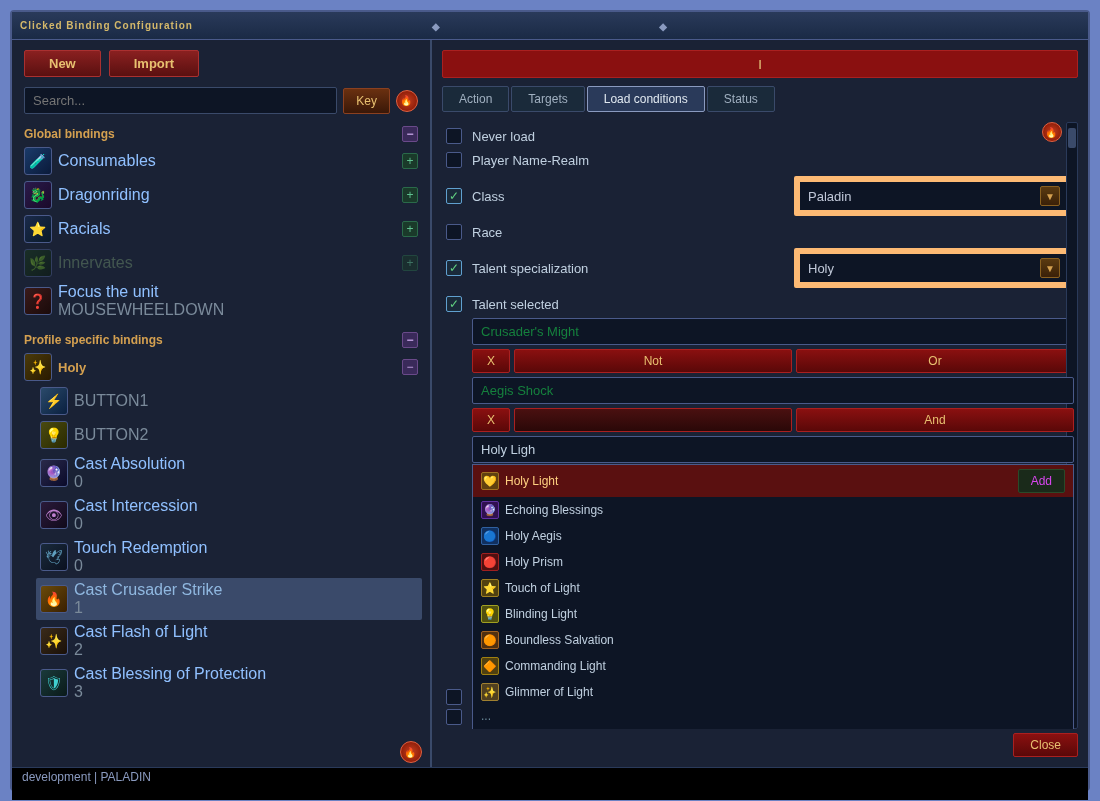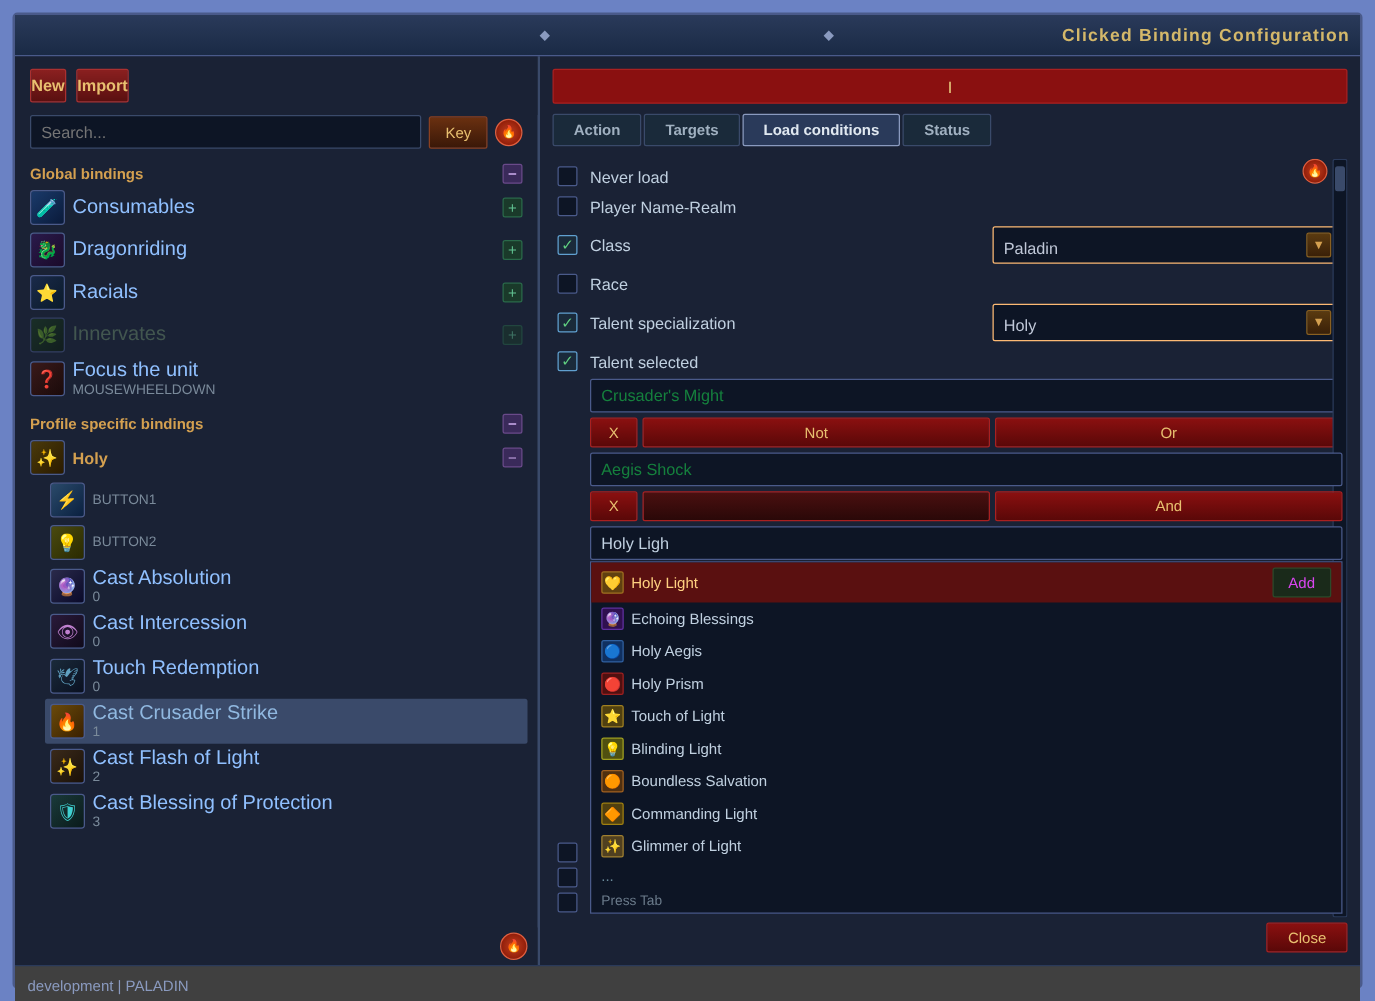--- a/index.html
+++ b/index.html
@@ -21,24 +21,24 @@
       left: 10px;
       right: 10px;
       bottom: 10px;
       background: #1e2a4a;
       border: 2px solid #4a5a8a;
       border-radius: 4px;
     }
 
     
     .title-bar {
-      text-align: right;
+      text-align: left;
       padding: 8px;
       color: #d4b86a;
-      font-size: 14px;
+      font-size: 10px;
       font-weight: bold;
       background: linear-gradient(180deg, #2a3a5a 0%, #1a2a45 100%);
       border-bottom: 1px solid #4a5a8a;
       letter-spacing: 1px;
       position: relative;
     }
     .title-bar::before, .title-bar::after {
       content: '◆';
       position: absolute;
       top: 50%;
@@ -71,21 +71,21 @@
       display: flex;
       gap: 8px;
       align-items: center;
       background: #1a2235;
     }
 
     .btn-red {
       background: linear-gradient(180deg, #8a2020 0%, #5a1010 100%);
       border: 1px solid #aa3030;
       color: #e8c070;
-      padding: 5px 0;
+      padding: 5px 24px;
       font-size: 13px;
       font-weight: bold;
       cursor: pointer;
       border-radius: 2px;
     }
 
     
     .search-row {
       padding: 0 12px 8px 12px;
       display: flex;
@@ -205,21 +205,21 @@
     .item-icon.absolution { background: linear-gradient(135deg, #2a2a4a, #0a0a2a); color: #a090e0; }
     .item-icon.intercession { background: linear-gradient(135deg, #2a1a3a, #100a1a); color: #c080d0; }
     .item-icon.redemption { background: linear-gradient(135deg, #1a2a3a, #0a1020); color: #60a0c0; }
     .item-icon.crusader { background: linear-gradient(135deg, #4a3a0a, #2a1a00); color: #ffa020; }
     .item-icon.flash { background: linear-gradient(135deg, #3a2a1a, #1a1008); color: #e09040; }
     .item-icon.blessing { background: linear-gradient(135deg, #1a3a3a, #0a1a1a); color: #40d0d0; }
 
     .item-text { flex: 1; }
     .item-name { color: #90c0ff; font-size: 16px; }
     .item-name.gold { color: #d4a050; font-size: 13px; font-weight: bold; }
-    .item-key { color: #7a8a9a; font-size: 11px; }
+    .item-key { color: #7a8a9a; font-size: 16px; }
     .item-name.active-item { color: #90b8e0; }
 
     
     .right-panel {
       flex: 1;
       background: #1a2235;
       display: flex;
       flex-direction: column;
       padding: 10px;
     }
@@ -239,21 +239,20 @@
     .red-bar-text {
       color: #e8d080;
       font-size: 13px;
     }
 
     
     .tabs-row {
       display: flex;
       gap: 2px;
       margin-bottom: 10px;
-      font-weight: bold;
     }
 
     .tab {
       padding: 5px 16px;
       background: #1a2a3a;
       border: 1px solid #3a4a6a;
       color: #a0b0c0;
       font-size: 12px;
       cursor: pointer;
       border-radius: 2px;
@@ -291,28 +290,28 @@
       font-size: 12px;
     }
 
     .condition-label {
       color: #c0d0e0;
       font-size: 13px;
     }
 
     .dropdown-select {
       background: #0d1525;
-      border: 1px solid #fdba74;
+      border: 6px solid #fdba74;
       color: #c0c8d8;
       padding: 4px 8px;
       font-size: 13px;
       min-width: 200px;
       border-radius: 2px;
       display: flex;
-      align-items: flex-end;
+      align-items: center;
       justify-content: space-between;
       cursor: pointer;
     }
 
     .dropdown-arrow {
       width: 20px;
       height: 20px;
       background: linear-gradient(180deg, #5a3a10 0%, #3a2008 100%);
       border: 1px solid #8a6020;
       display: flex;
@@ -379,24 +378,24 @@
     
     .press-tab {
       color: #6a7a8a;
       font-size: 11px;
       padding: 3px 8px;
     }
 
     
     .status-bar {
       height: 28px;
-      background: #404040;
+      background: #000000;
       border-top: 1px solid #2a3a5a;
       display: flex;
-      align-items: center;
+      align-items: flex-end;
       padding: 16px 10px;
       color: #8a9abf;
       font-size: 12px;
     }
 
     
     .bindings-list::-webkit-scrollbar { width: 8px; }
     .bindings-list::-webkit-scrollbar-track { background: #0d1525; }
     .bindings-list::-webkit-scrollbar-thumb { background: #3a4a6a; border-radius: 4px; }
 

